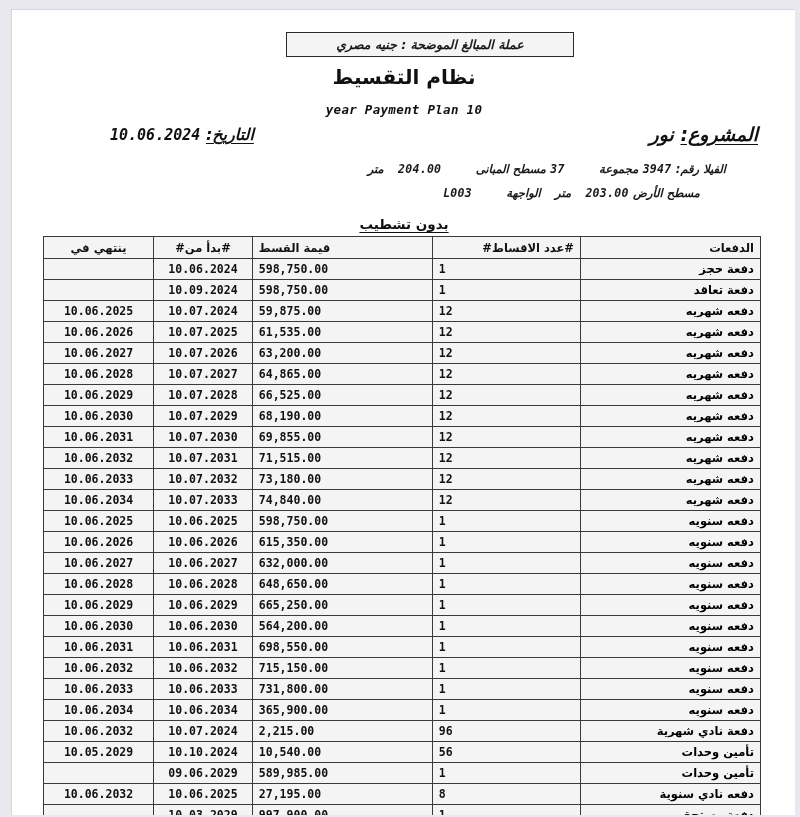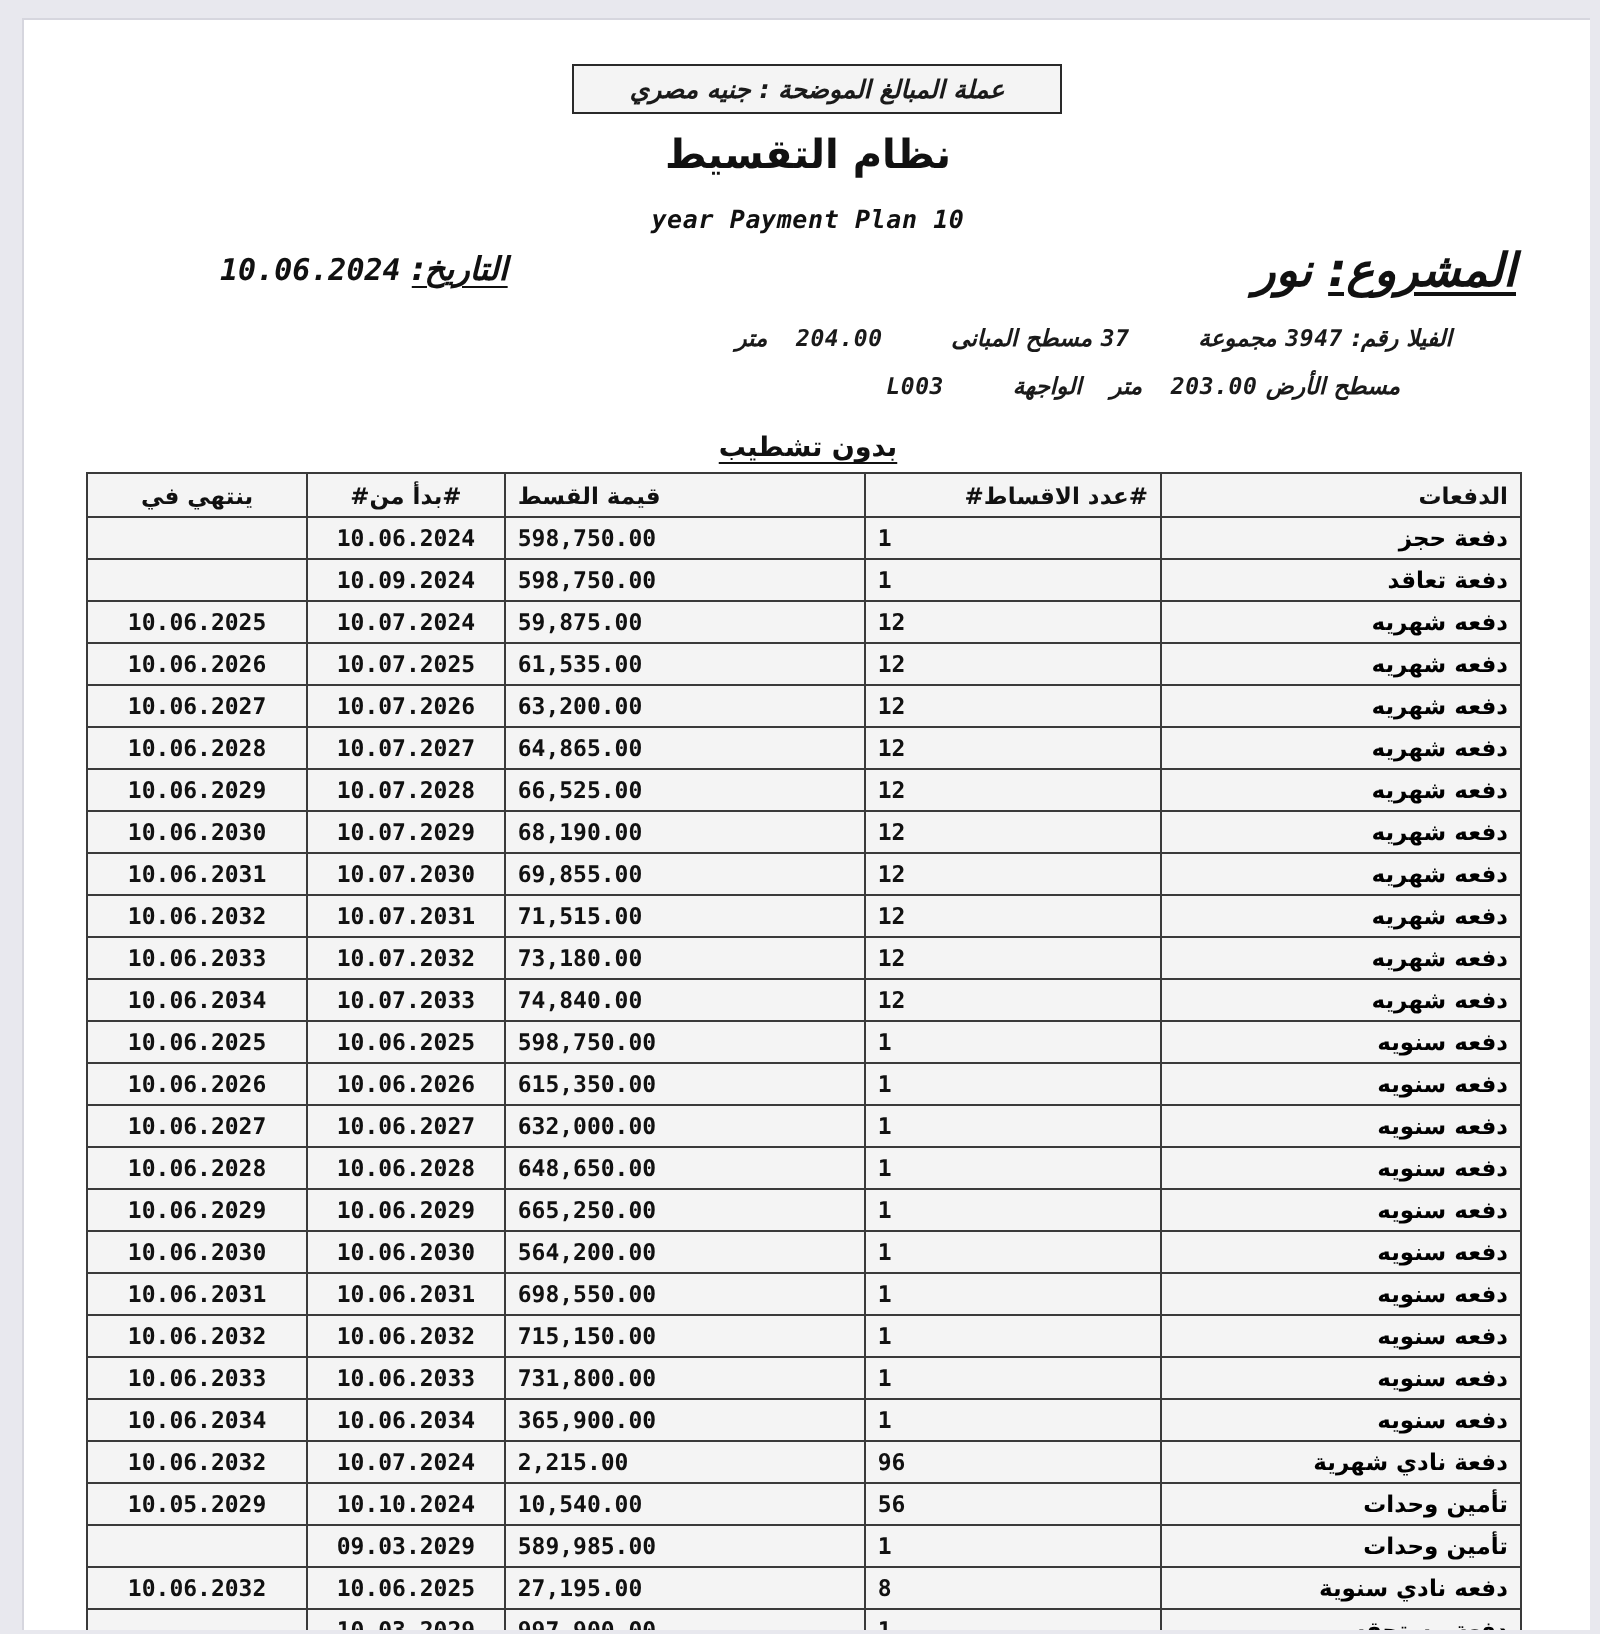--- a/index.html
+++ b/index.html
@@ -25,21 +25,21 @@
     border-top: 1px solid #d6d6de;
     border-left: 1px solid #d6d6de;
     overflow: hidden;
   }
 
   
   .currency-box {
     position: absolute;
     left: 274px;
     top: 22px;
-    width: 245px;
+    width: 288px;
     height: 25px;
     border: 1px solid #2a2a2a;
     background: #f4f4f4;
     box-sizing: border-box;
     display: flex;
     align-items: center;
     justify-content: center;
   }
   .currency-box span {
     font-family: "DejaVu Sans", sans-serif;
@@ -82,21 +82,21 @@
     position: absolute;
     left: 26px;
     top: 113px;
     width: 730px;
     height: 28px;
   }
   .project-block {
     position: absolute;
     right: 10px;
     top: 0;
-    font-size: 23px;
+    font-size: 19px;
     font-weight: bold;
     font-style: italic;
     color: #111;
     white-space: nowrap;
     letter-spacing: 1px;
   }
   .date-block {
     position: absolute;
     left: 62px;
     top: 2px;
@@ -428,21 +428,21 @@
           <td class="col-pay">تأمين وحدات</td>
           <td class="col-count">56</td>
           <td class="col-amt">10,540.00</td>
           <td class="col-from">10.10.2024</td>
           <td class="col-to">10.05.2029</td>
         </tr>
         <tr>
           <td class="col-pay">تأمين وحدات</td>
           <td class="col-count">1</td>
           <td class="col-amt">589,985.00</td>
-          <td class="col-from">09.03.2029</td>
+          <td class="col-from">09.06.2029</td>
           <td class="col-to"></td>
         </tr>
         <tr>
           <td class="col-pay">دفعه نادي سنوية</td>
           <td class="col-count">8</td>
           <td class="col-amt">27,195.00</td>
           <td class="col-from">10.06.2025</td>
           <td class="col-to">10.06.2032</td>
         </tr>
         <tr>

